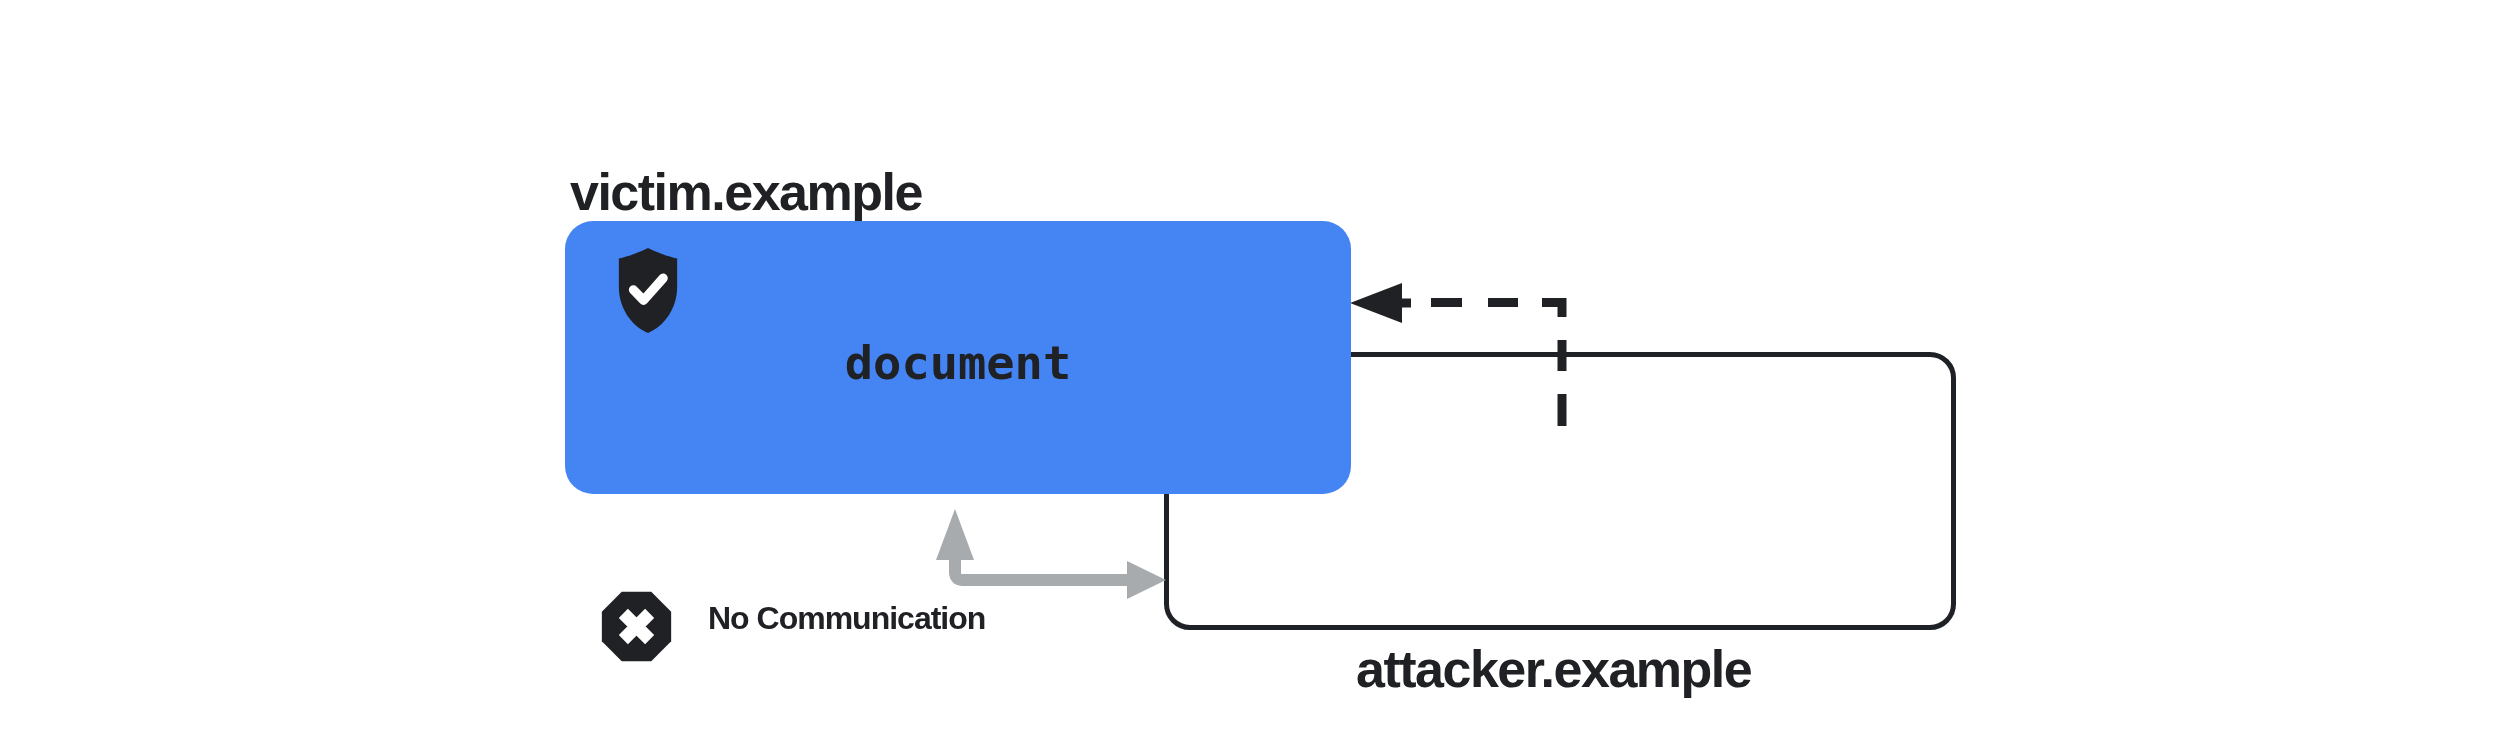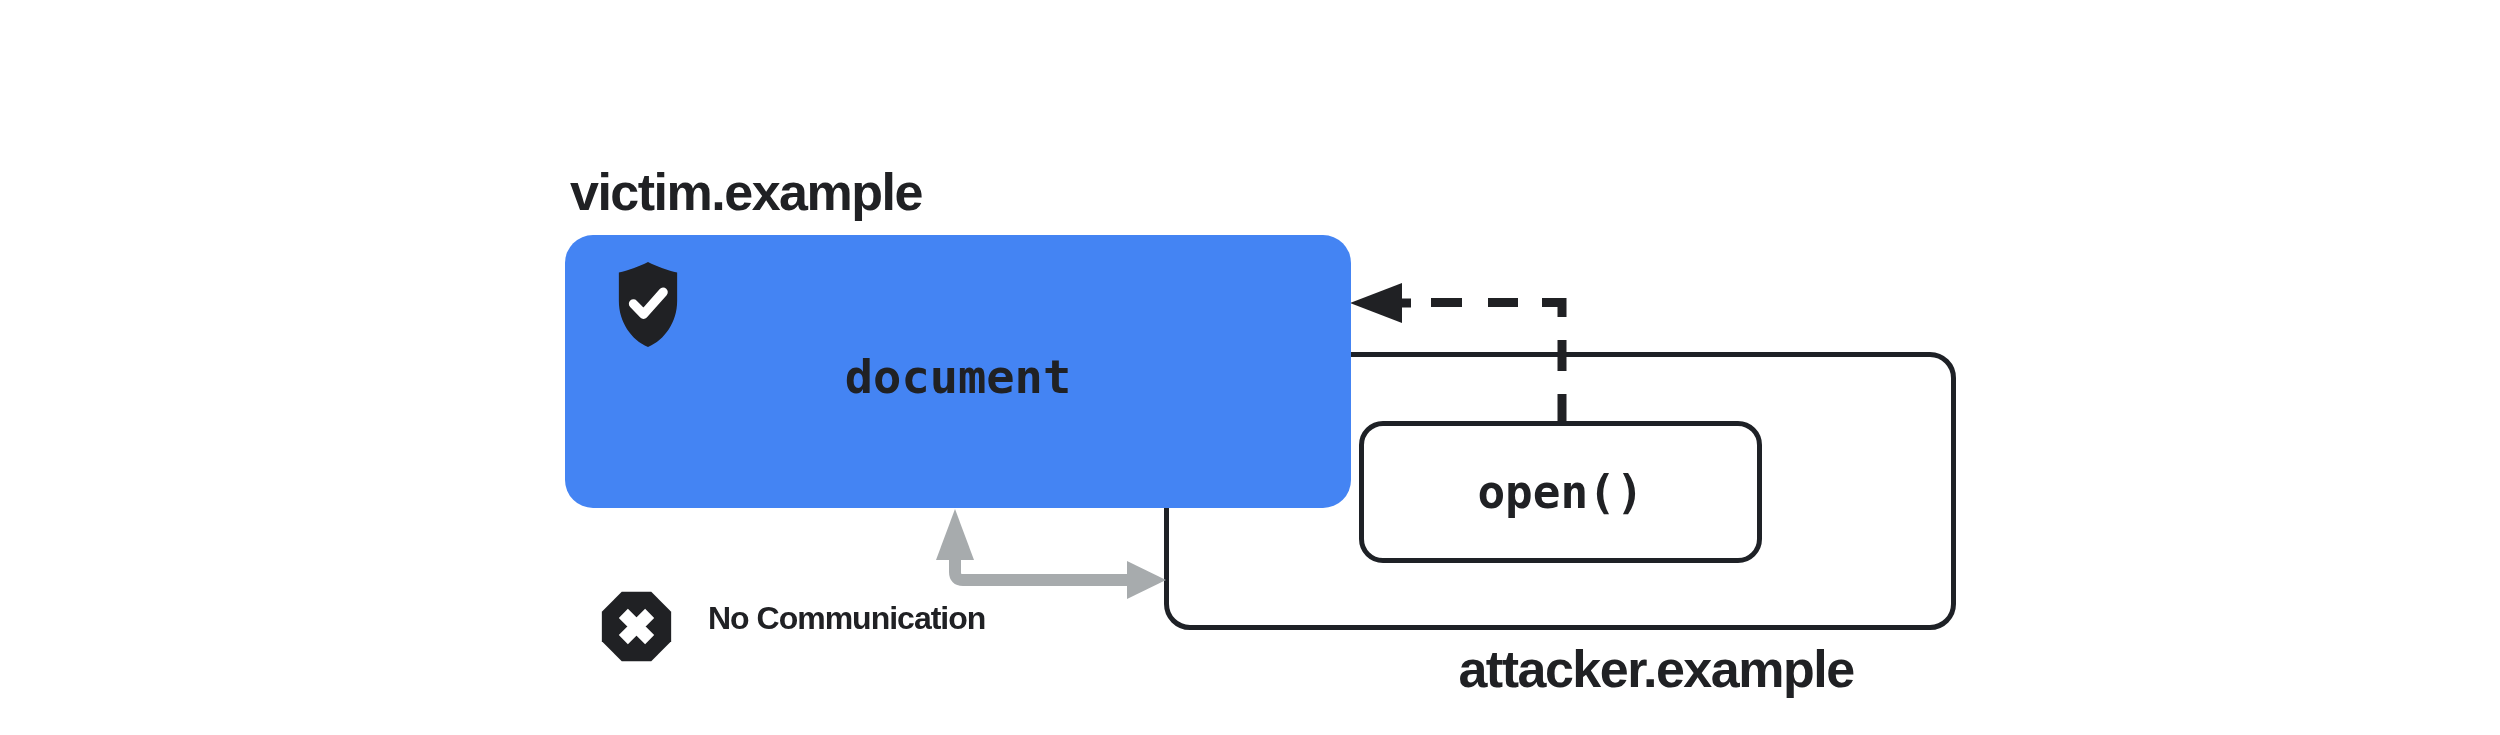--- a/index.html
+++ b/index.html
@@ -21,25 +21,25 @@
   }
   .domain-label{
     position:absolute;
     font-size:52px;font-weight:700;
     letter-spacing:-1.5px;
     line-height:1;
     color:var(--ink);
     white-space:nowrap;
   }
   .victim-label{left:570px;top:166px;}
-  .attacker-label{left:1356px;top:643px;width:600px;text-align:center;}
+  .attacker-label{left:1356px;top:643px;width:600px;text-align:left;}
 
   .victim-window{
     position:absolute;
-    left:565px;top:235px;width:786px;height:273px;
+    left:565px;top:221px;width:786px;height:273px;
     background:var(--window-blue);
     border-radius:28px;
     z-index:4;
     display:flex;flex-direction:column;
     align-items:center;justify-content:center;
     padding-top:10px;
   }
   .code-line{
     font-family:"DejaVu Sans Mono", monospace;
     font-weight:700;
@@ -114,23 +114,20 @@
       <path d="M1562 394 V426" fill="none" stroke-width="9"></path>
     </g>
 
     <g style="fill:var(--gray-arrow);stroke:var(--gray-arrow);">
       <path d="M955 509 L936 560 L974 560 Z" stroke="none"></path>
       <path d="M955 556 V572 Q955 580 963 580 H1128" fill="none" stroke-width="12"></path>
       <path d="M1166 580 L1127 561 L1127 599 Z" stroke="none"></path>
     </g>
   </svg>
 
-  <div class="open-box">
-    <span class="code-line">open()</span>
-  </div>
 
   <div class="victim-window">
     <svg class="shield-icon" viewBox="0 0 24 29" xmlns="http://www.w3.org/2000/svg">
       <path d="M12 1.1 C9.2 2.5 5.6 3.8 2.8 4.4 V13.4 C2.8 20 6.7 25.7 12 27.9 C17.3 25.7 21.2 20 21.2 13.4 V4.4 C18.4 3.8 14.8 2.5 12 1.1 Z" style="fill:var(--ink)"></path>
       <polyline points="7.4,14.3 10.6,17.6 16.8,10.6" fill="none" stroke="#ffffff" stroke-width="2.9" stroke-linecap="round" stroke-linejoin="round"></polyline>
     </svg>
     <div class="code-line">document</div>
   </div>
 
   <svg class="x-octagon" viewBox="0 0 24 24" xmlns="http://www.w3.org/2000/svg">

